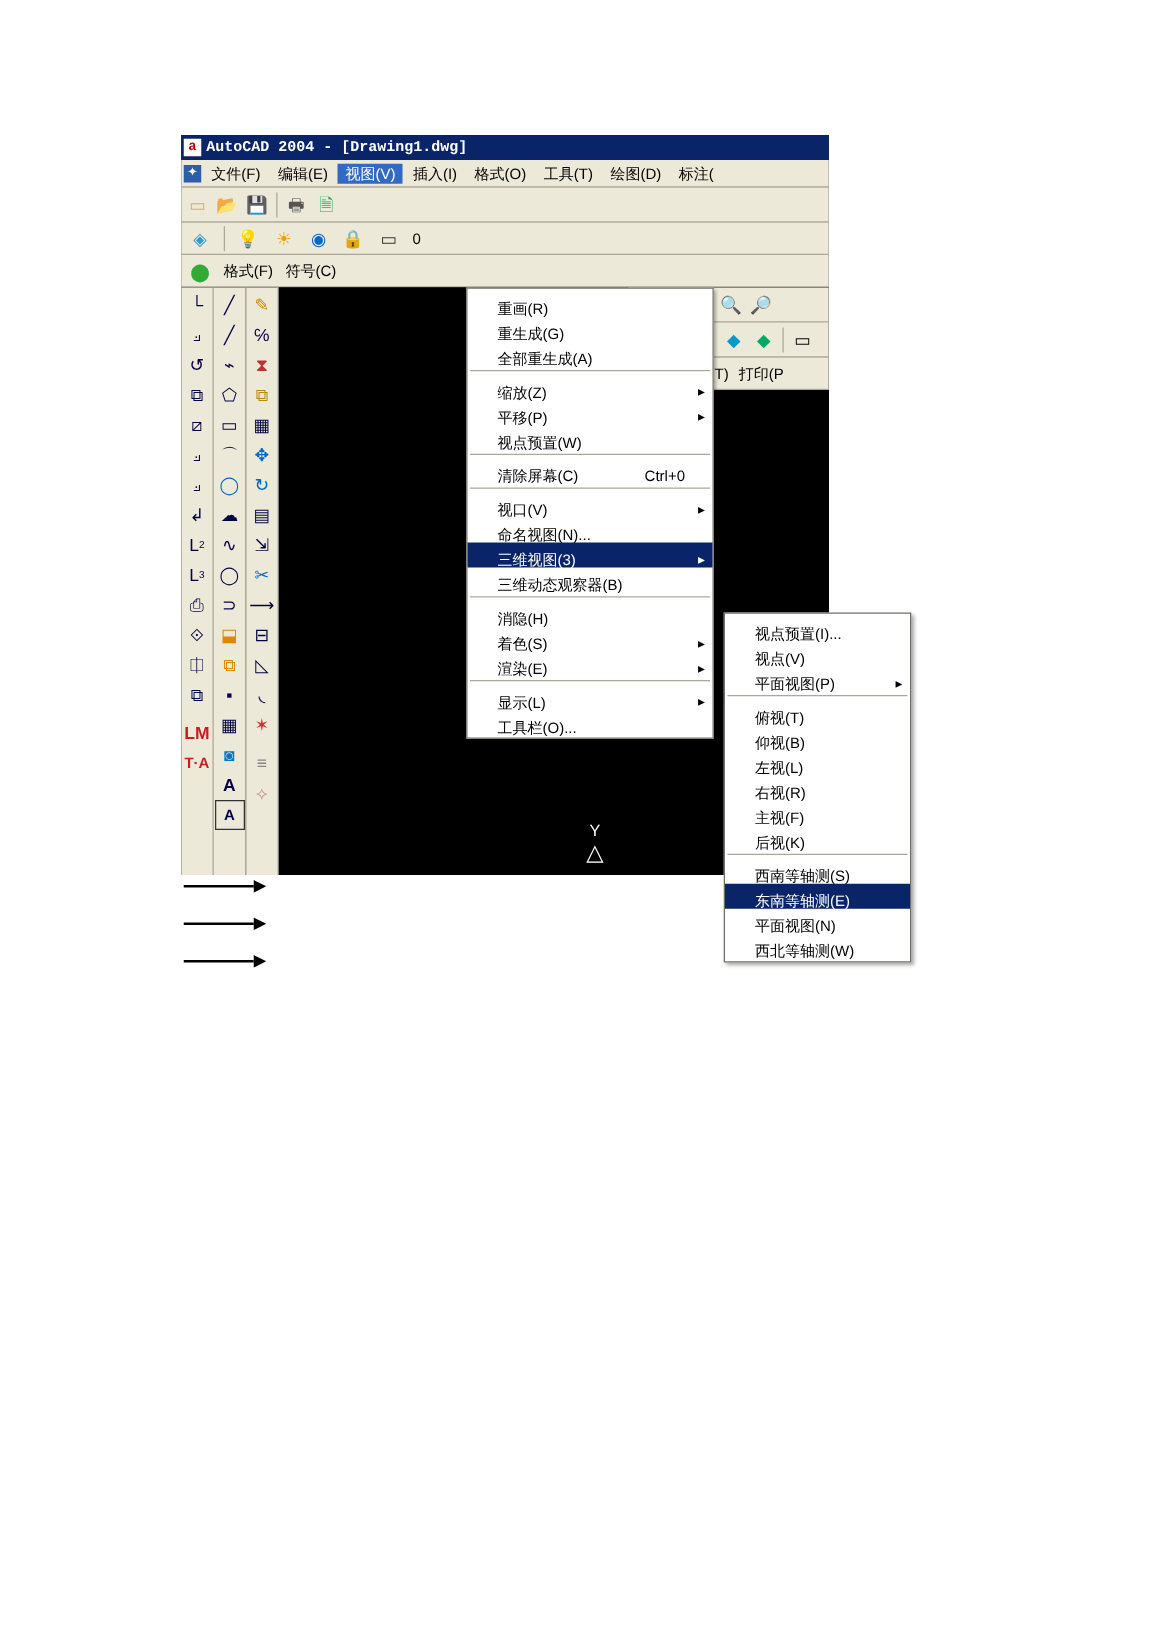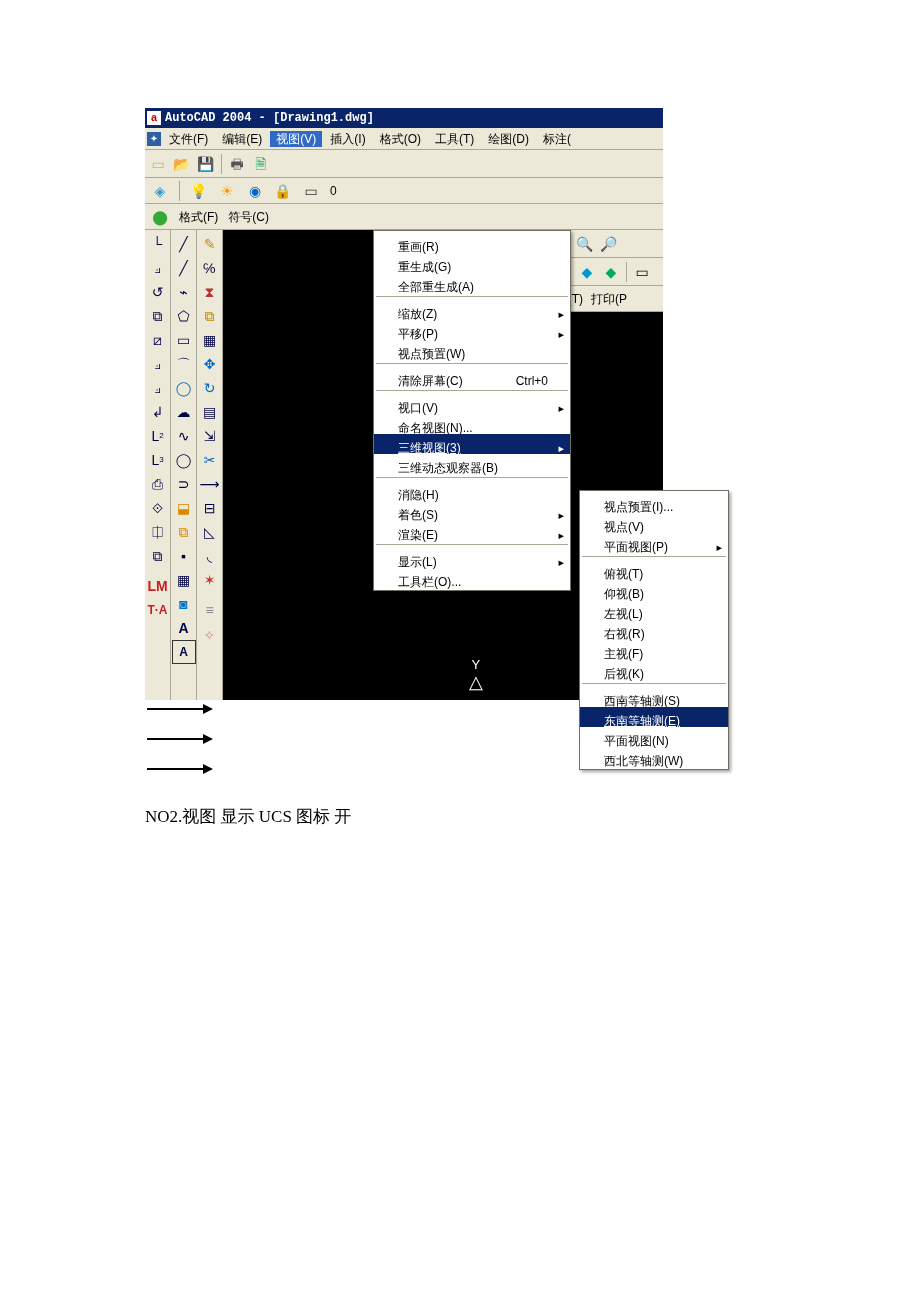--- a/index.html
+++ b/index.html
@@ -128,21 +128,21 @@
     padding:2px 0;
     color:#000;
   }
   .menu .row {
     display:flex; align-items:flex-end;
     height:20px;
     padding:0 8px 0 24px;
     white-space:nowrap;
     position:relative;
   }
-  .menu .row.sel { background:#0a246a; color:#fff;text-decoration:underline; }
+  .menu .row.sel { background:#0a246a; color:#fff; }
   .menu .row .shortcut { position:absolute; right:22px; }
   .menu .row.hasarrow::after {
     content:"▸";
     position:absolute; right:6px; font-size:11px;
   }
   .menu hr {
     border:none; border-top:1px solid #aca899;
     margin:3px 2px;
   }
 
@@ -451,14 +451,13 @@
       <line x1="2" y1="9" x2="58" y2="9" stroke="#000" stroke-width="2"></line>
       <polygon points="58,4 68,9 58,14" fill="#000"></polygon>
     </svg>
   <svg width="70" height="18">
       <line x1="2" y1="9" x2="58" y2="9" stroke="#000" stroke-width="2"></line>
       <polygon points="58,4 68,9 58,14" fill="#000"></polygon>
     </svg>
 </div>
 
 <div class="doc">
-  <p>NO2.视图 显示 UCS 图标 开</p>
 </div>
 
 </body></html>

